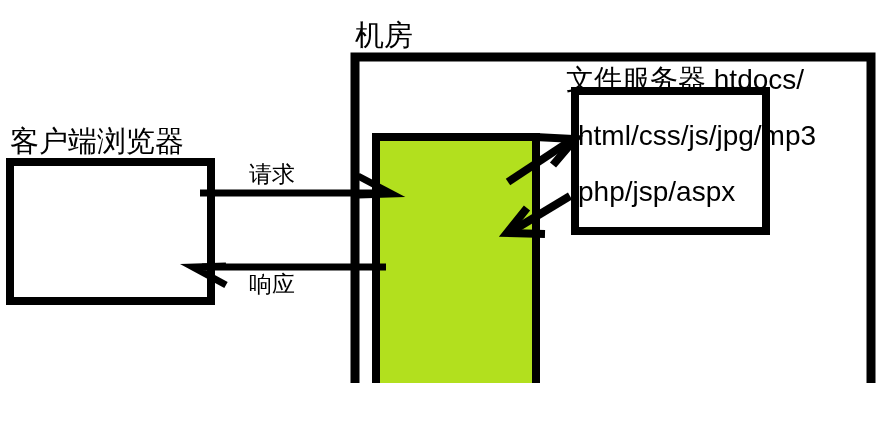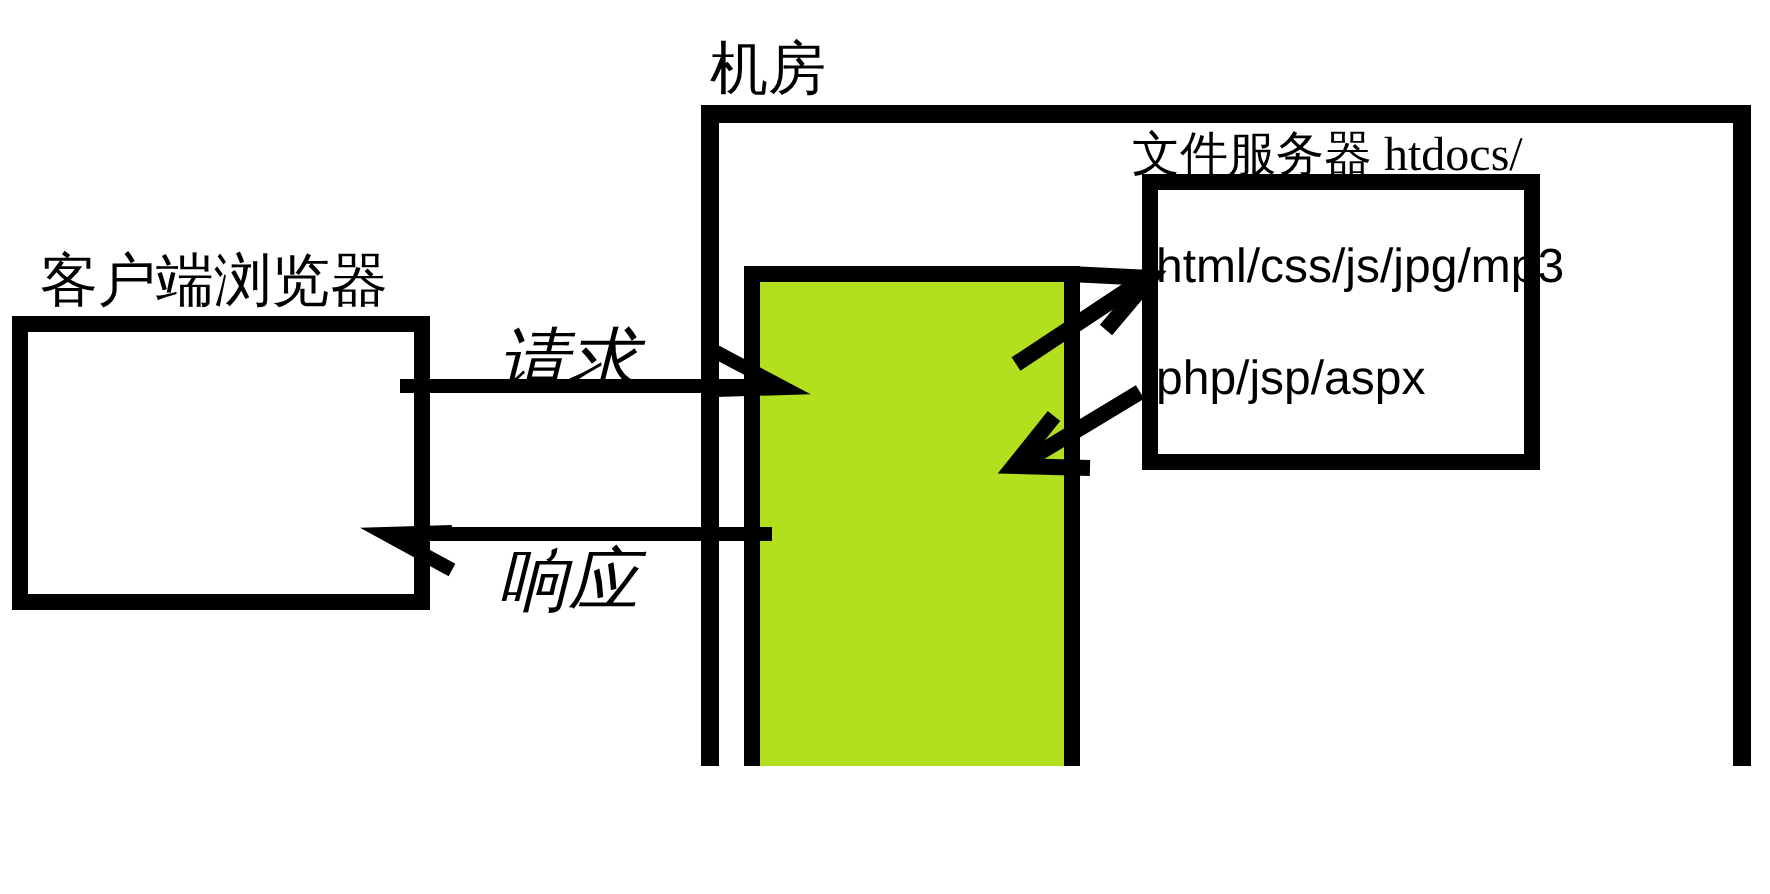--- a/index.html
+++ b/index.html
@@ -23,23 +23,23 @@
     width: 885px;
     height: 447px;
   }
   .label {
     position: absolute;
     color: #000000;
     white-space: nowrap;
     line-height: 1;
   }
   .label-cjk-lg { font-size: 29px; }
-  .label-cjk-md { font-size: 24px; font-family: Liberation Serif, serif; }
-  .mono-line { font-size: 24px; }
-  .edge-label { font-size: 35px; font-style: italic; }
+  .label-cjk-md { font-size: 28px; }
+  .mono-line { font-size: 28px; }
+  .edge-label { font-size: 23px; }
 </style>
 </head>
 <body>
 
 <div id="canvas">
 
   <svg class="layer" viewBox="0 0 885 447" xmlns="http://www.w3.org/2000/svg">
 
     <rect x="355" y="57" width="516" height="375" fill="#ffffff" stroke="#000000" stroke-width="9"></rect>
 
@@ -65,21 +65,21 @@
     </g>
 
     <g>
       <line x1="570" y1="196" x2="512" y2="231" stroke="#000000" stroke-width="8"></line>
       <path d="M 545 234 L 507 233 L 527 208" fill="none" stroke="#000000" stroke-width="8" stroke-linejoin="miter" stroke-linecap="butt"></path>
     </g>
   </svg>
 
   <div class="label label-cjk-lg" style="left:355px; top:21px;">机房</div>
 
-  <div class="label label-cjk-lg" style="left:20px; top:127px;">客户端浏览器</div>
+  <div class="label label-cjk-lg" style="left:10px; top:127px;">客户端浏览器</div>
 
 
   <div class="label label-cjk-md" style="left:566px; top:66px;">文件服务器 htdocs/</div>
 
   <div class="label mono-line" style="left:578px; top:122px;">html/css/js/jpg/mp3</div>
 
   <div class="label mono-line" style="left:578px; top:178px;text-align:center;">php/jsp/aspx</div>
 
   <div class="label edge-label" style="left:249px; top:163px;">请求</div>
 

